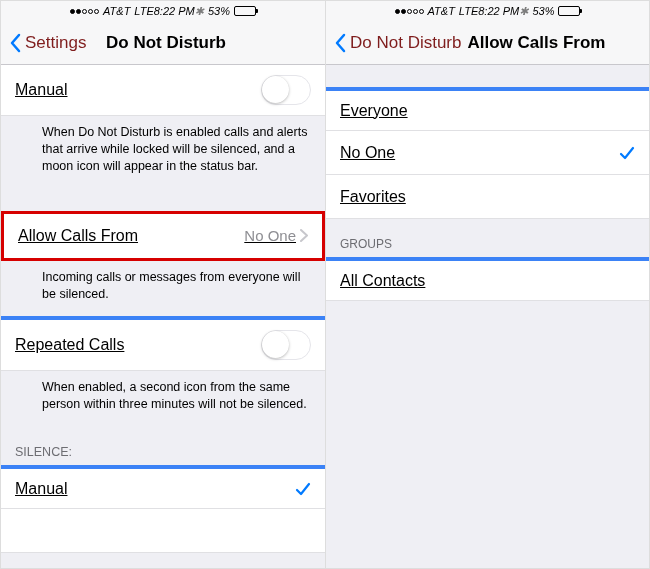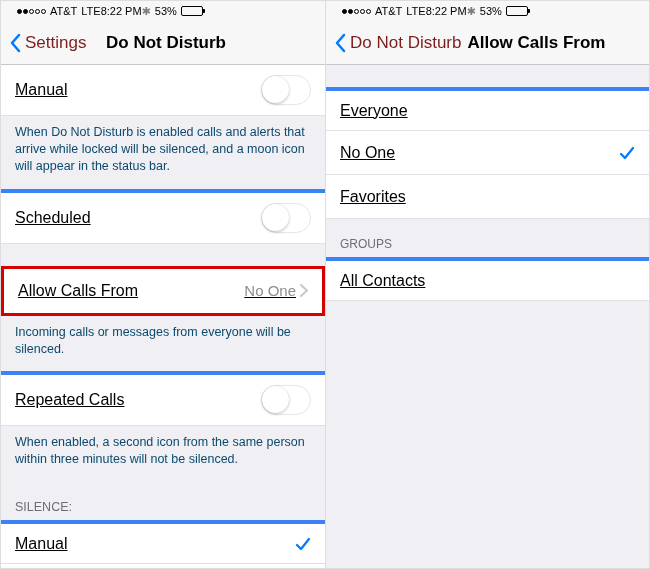--- a/index.html
+++ b/index.html
@@ -23,24 +23,25 @@
     overflow: hidden;
     position: relative;
   }
   .screen + .screen { border-left: 1px solid #ddd; }
   
   .status-bar {
     height: 20px;
     background: #f7f7f8;
     display: flex;
     align-items: center;
-    justify-content: flex-start;
-    padding: 0 16px;
+    justify-content: center;
+    padding: 0 10px;
     font-size: 11px;
     color: #000;
+    font-style: italic;
   }
   .sb-left, .sb-right { display: flex; align-items: center; gap: 4px; }
   .sb-dots { display: flex; gap: 1px; }
   .dot { width: 5px; height: 5px; border-radius: 50%; border: 1px solid #000; }
   .dot.filled { background: #000; }
   .sb-center { font-weight: 500; }
   .battery {
     width: 22px; height: 10px; border: 1px solid #000; border-radius: 2px;
     position: relative; display: inline-block;
   }
@@ -86,22 +87,23 @@
     text-decoration: underline;
   }
   .row.first { border-top: 4px solid #3b82f6; }
   .row-label { flex: 1; }
   .row-value { color: #8e8e93; font-size: 15px; margin-right: 4px; }
   .chevron-right { color: #c7c7cc; }
   .chevron-right svg { width: 8px; height: 13px; display: block; }
   .footer-text {
     padding: 8px 14px 14px;
     font-size: 12.5px;
-    color: #0c4a6e;
+    color: #000000;
     line-height: 1.35;
+    margin-left: 27px;
   }
   .header-text {
     padding: 18px 14px 6px;
     font-size: 12px;
     color: #6d6d72;
     text-transform: uppercase;
   }
   .header-text.normal { text-transform: none; font-size: 12.5px; }
   .spacer { height: 22px; }
   
@@ -165,26 +167,20 @@
 
     <div class="content">
       <div class="row">
         <span class="row-label">Manual</span>
         <span class="toggle">
             <span class="toggle-knob"></span>
           </span>
       </div>
       <div class="footer-text">When Do Not Disturb is enabled calls and alerts that arrive while locked will be silenced, and a moon icon will appear in the status bar.</div>
 
-      <div class="row first">
-        <span class="row-label">Scheduled</span>
-        <span class="toggle">
-            <span class="toggle-knob"></span>
-          </span>
-      </div>
       <div class="spacer"></div>
 
       <div class="highlight-box">
         <div class="row">
           <span class="row-label">Allow Calls From</span>
           <span class="row-value">No One</span>
           <span class="chevron-right">
             <svg viewBox="0 0 8 13">
                 <polyline points="1,1 7,6.5 1,12" fill="none" stroke="#c7c7cc" stroke-width="2" stroke-linecap="round" stroke-linejoin="round"></polyline>
               </svg>

